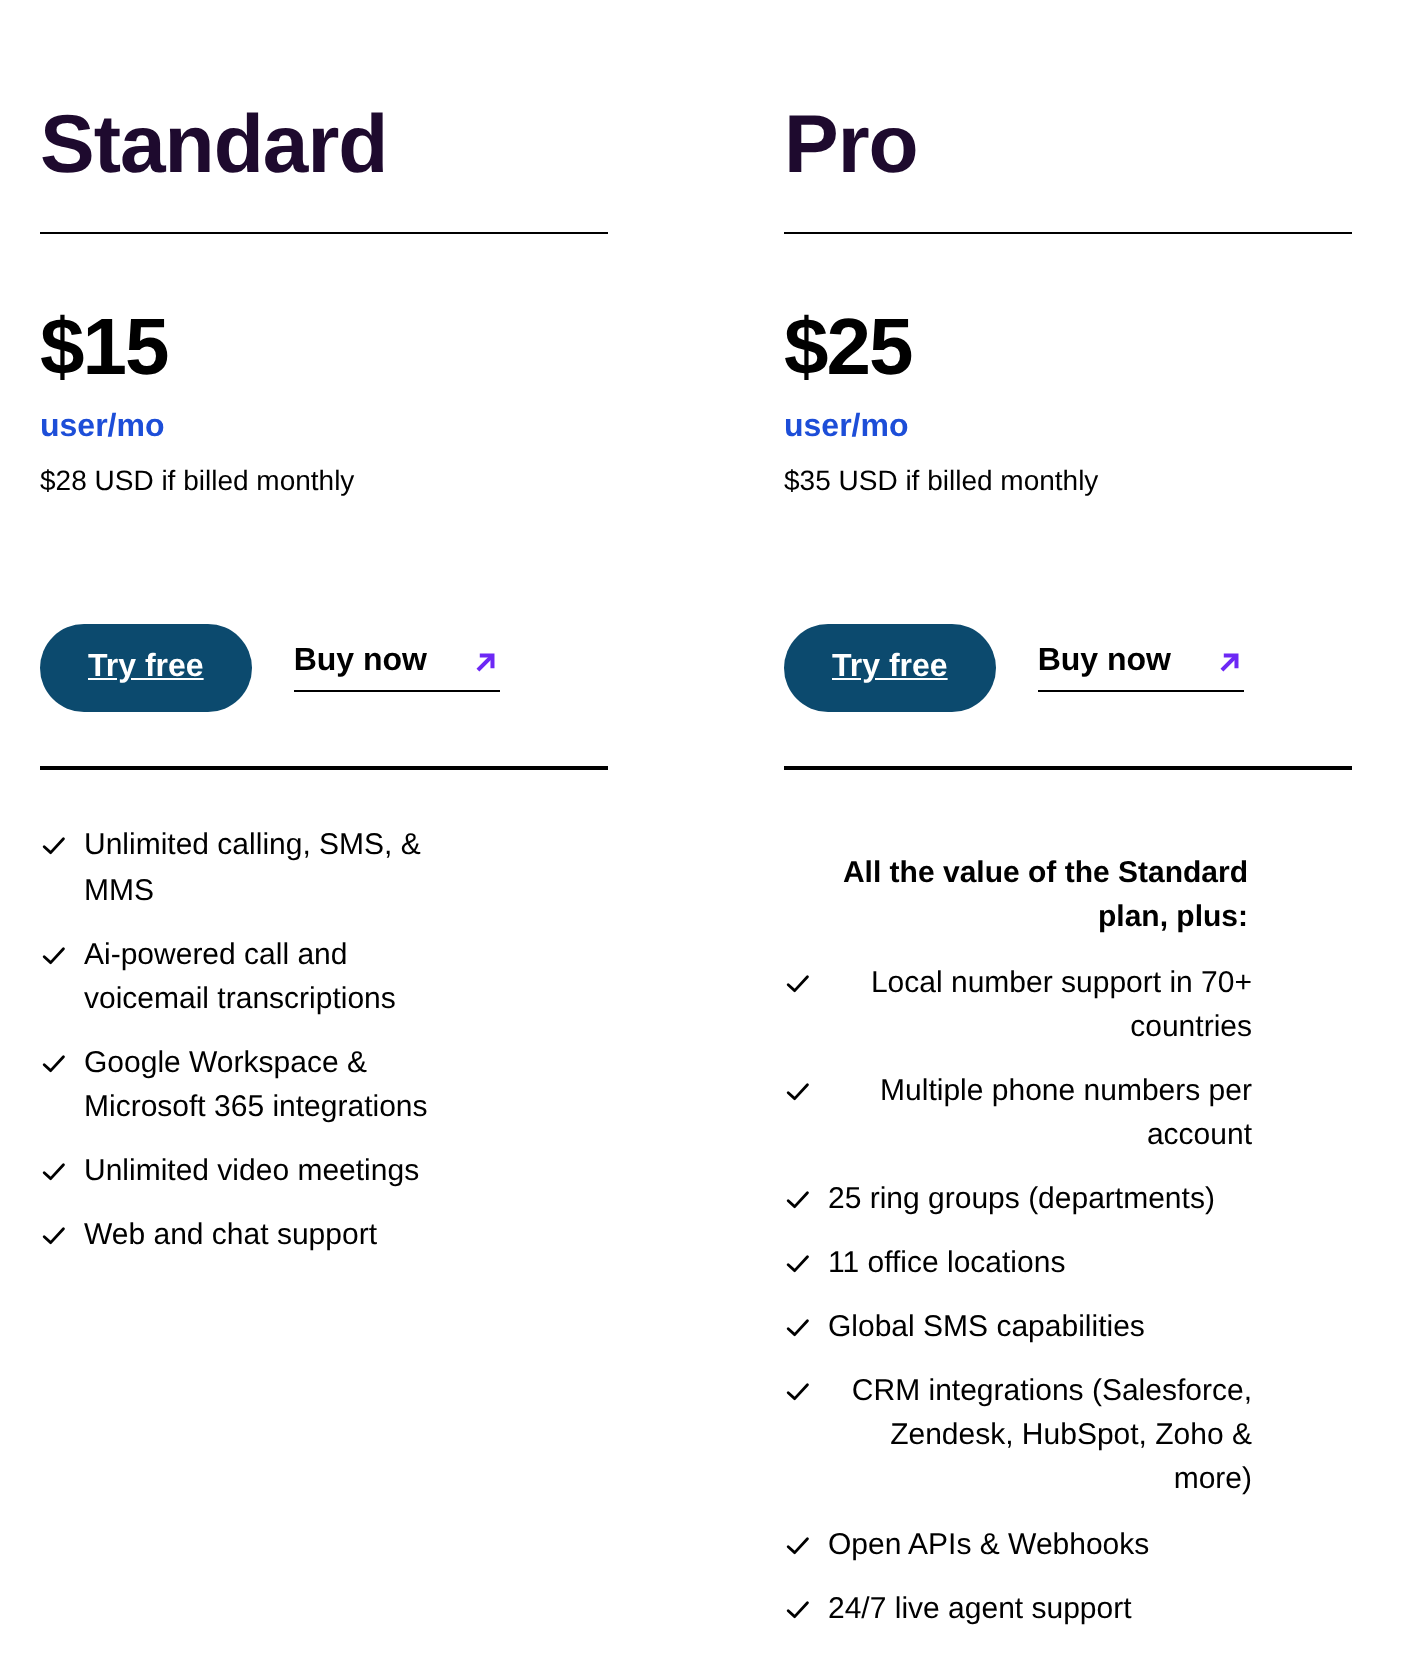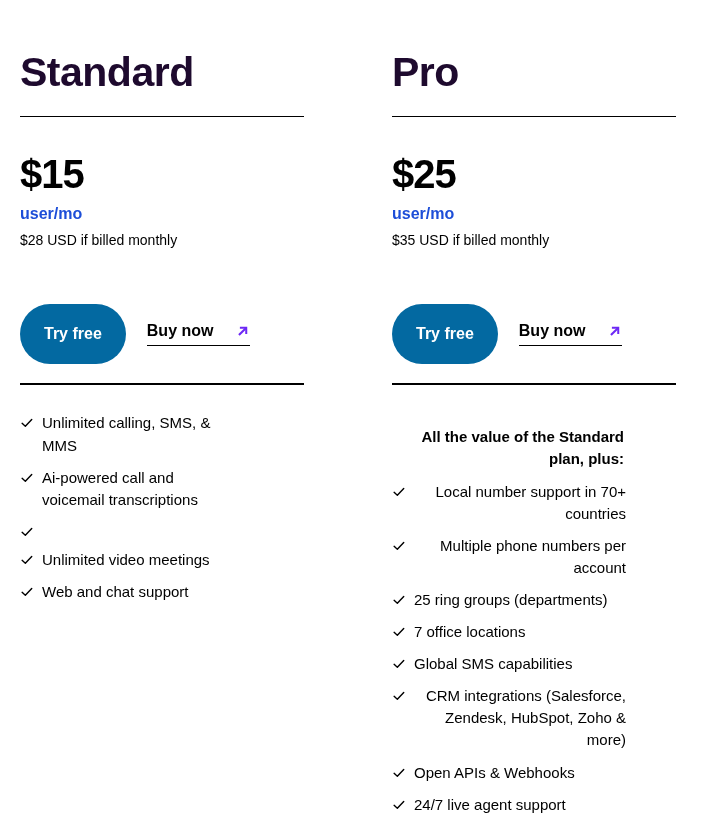--- a/index.html
+++ b/index.html
@@ -82,31 +82,32 @@
     flex-direction: row;
     align-items: center;
     margin-top: 63px;
     height: 44px;
   }
 
   .btn-try-free {
     display: inline-flex;
     align-items: center;
     justify-content: center;
-    height: 60px;
+    height: 44px;
     padding: 0 24px;
-    background: #0369a1;
+    background: #0c4a6e;
     color: #ffffff;
     font-size: 16px;
     font-weight: bold;
     border: none;
     border-radius: 999px;
     cursor: pointer;
     font-family: "Liberation Sans", sans-serif;
     white-space: nowrap;
+    text-decoration: underline;
   }
 
   .link-buy-now {
     display: inline-flex;
     align-items: center;
     gap: 23px;
     margin-left: 21px;
     padding-bottom: 5px;
     border-bottom: 1.5px solid #000000;
     color: #000000;
@@ -219,20 +220,21 @@
               </svg>
             </span>
             <span class="feature-text">Ai-powered call and voicemail transcriptions</span>
           </li>
           <li class="feature-item">
             <span class="check-icon">
               <svg viewBox="0 0 16 16" width="14" height="14" aria-hidden="true">
                 <path d="M2.4 8.4 L6.1 11.8 L13.4 3.9" stroke="#000000" stroke-width="1.6" fill="none" stroke-linecap="round" stroke-linejoin="round"></path>
               </svg>
             </span>
+            <span class="feature-text">Google Workspace &amp; Microsoft 365 integrations</span>
           </li>
           <li class="feature-item">
             <span class="check-icon">
               <svg viewBox="0 0 16 16" width="14" height="14" aria-hidden="true">
                 <path d="M2.4 8.4 L6.1 11.8 L13.4 3.9" stroke="#000000" stroke-width="1.6" fill="none" stroke-linecap="round" stroke-linejoin="round"></path>
               </svg>
             </span>
             <span class="feature-text">Unlimited video meetings</span>
           </li>
           <li class="feature-item">
@@ -298,21 +300,21 @@
               </svg>
             </span>
             <span class="feature-text">25 ring groups (departments)</span>
           </li>
           <li class="feature-item">
             <span class="check-icon">
               <svg viewBox="0 0 16 16" width="14" height="14" aria-hidden="true">
                 <path d="M2.4 8.4 L6.1 11.8 L13.4 3.9" stroke="#000000" stroke-width="1.6" fill="none" stroke-linecap="round" stroke-linejoin="round"></path>
               </svg>
             </span>
-            <span class="feature-text">7 office locations</span>
+            <span class="feature-text">11 office locations</span>
           </li>
           <li class="feature-item">
             <span class="check-icon">
               <svg viewBox="0 0 16 16" width="14" height="14" aria-hidden="true">
                 <path d="M2.4 8.4 L6.1 11.8 L13.4 3.9" stroke="#000000" stroke-width="1.6" fill="none" stroke-linecap="round" stroke-linejoin="round"></path>
               </svg>
             </span>
             <span class="feature-text">Global SMS capabilities</span>
           </li>
           <li class="feature-item">

